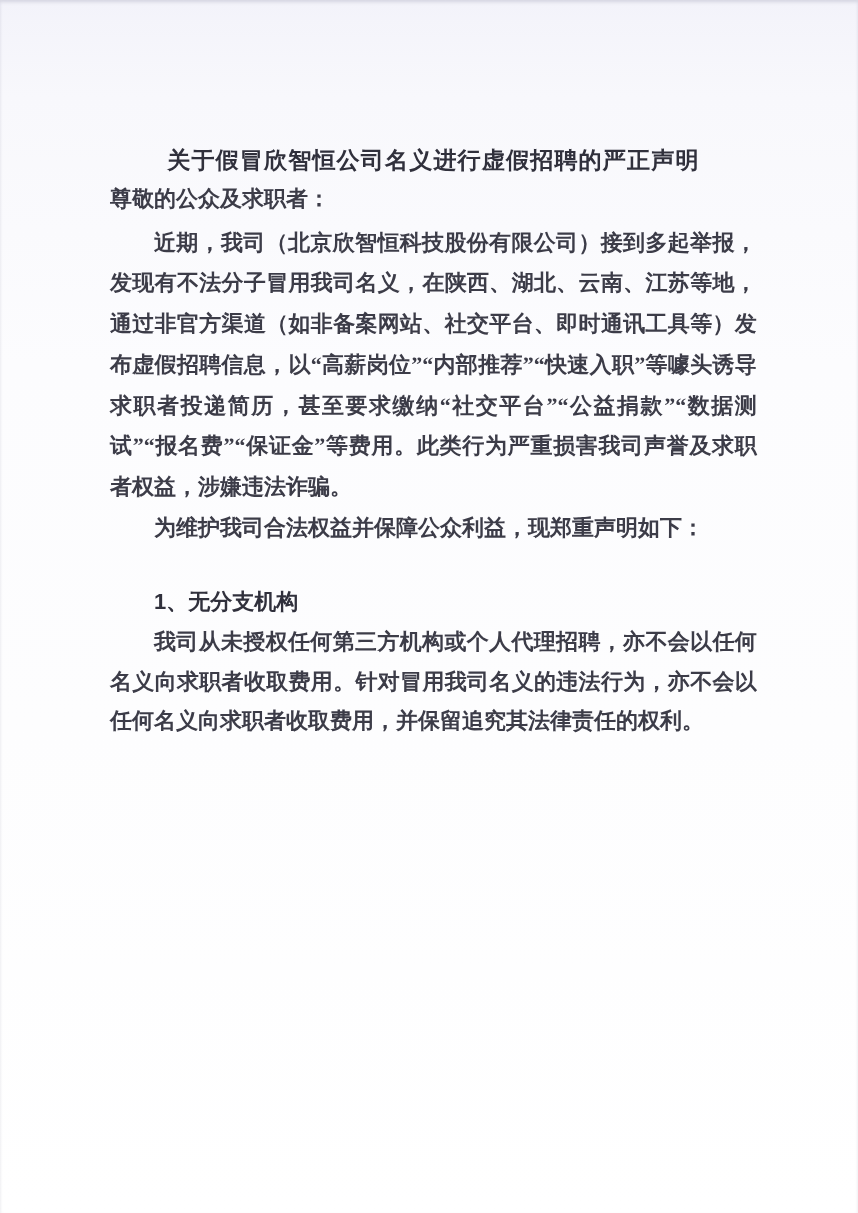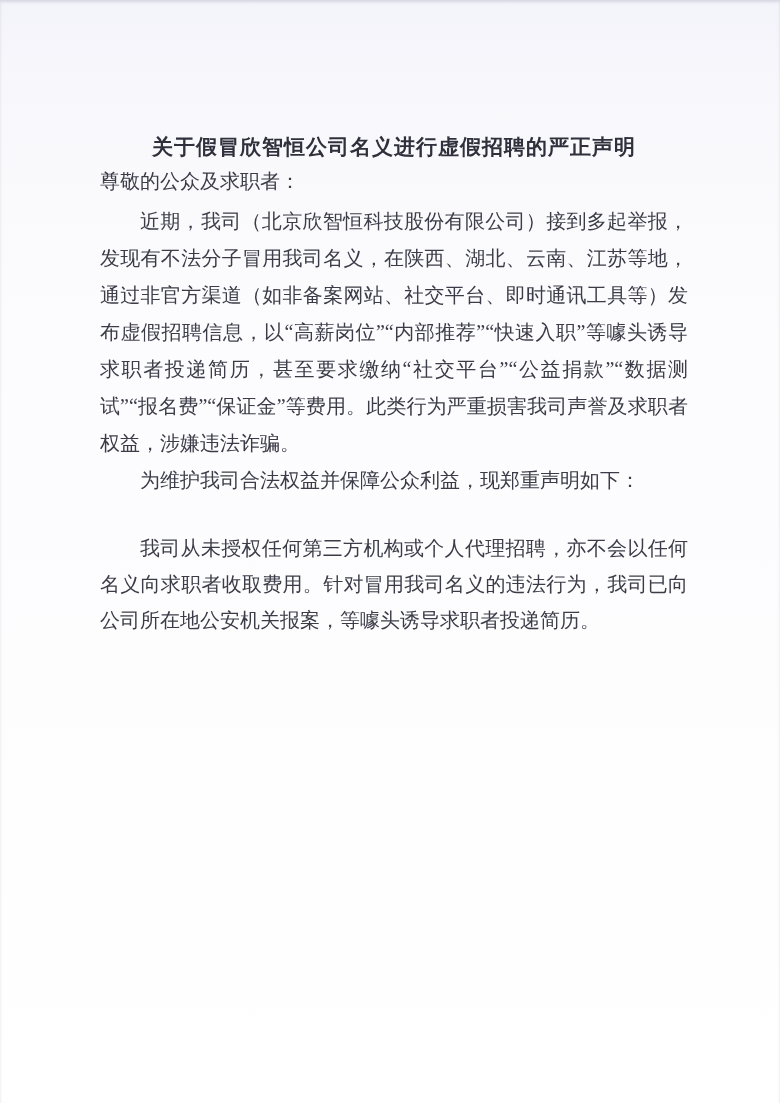--- a/index.html
+++ b/index.html
@@ -32,20 +32,21 @@
     line-height: 32px;
   }
 
   .salutation {
     margin: 40px 0 0 0;
   }
 
   .para {
     margin: 0;
     text-align: justify;
+    font-weight: bold;
   }
 
   .indent { text-indent: 2em; }
 
   .intro { margin-top: 4px; line-height: 37px; }
 
   .lead { }
 
   .section { margin: 0; }
   .section-first { margin-top: 32px; }
@@ -87,20 +88,21 @@
 
   <h1 class="title">关于假冒欣智恒公司名义进行虚假招聘的严正声明</h1>
 
   <p class="para salutation">尊敬的公众及求职者：</p>
 
   <p class="para indent intro">近期，我司（北京欣智恒科技股份有限公司）接到多起举报，发现有不法分子冒用我司名义，在陕西、湖北、云南、江苏等地，通过非官方渠道（如非备案网站、社交平台、即时通讯工具等）发布虚假招聘信息，以“高薪岗位”“内部推荐”“快速入职”等噱头诱导求职者投递简历，甚至要求缴纳“社交平台”“公益捐款”“数据测试”“报名费”“保证金”等费用。此类行为严重损害我司声誉及求职者权益，涉嫌违法诈骗。</p>
 
   <p class="para indent lead">为维护我司合法权益并保障公众利益，现郑重声明如下：</p>
 
   <div class="section section-first">
+    <h2 class="section-heading">1、无分支机构</h2>
   </div>
 
 
   <div class="section">
-    <p class="para indent">我司从未授权任何第三方机构或个人代理招聘，亦不会以任何名义向求职者收取费用。针对冒用我司名义的违法行为，我司已向公司所在地公安机关报案，等噱头诱导求职者投递简历。</p>
+    <p class="para indent">我司从未授权任何第三方机构或个人代理招聘，亦不会以任何名义向求职者收取费用。针对冒用我司名义的违法行为，亦不会以任何名义向求职者收取费用，并保留追究其法律责任的权利。</p>
   </div>
 
 </div>
 
 </body></html>

